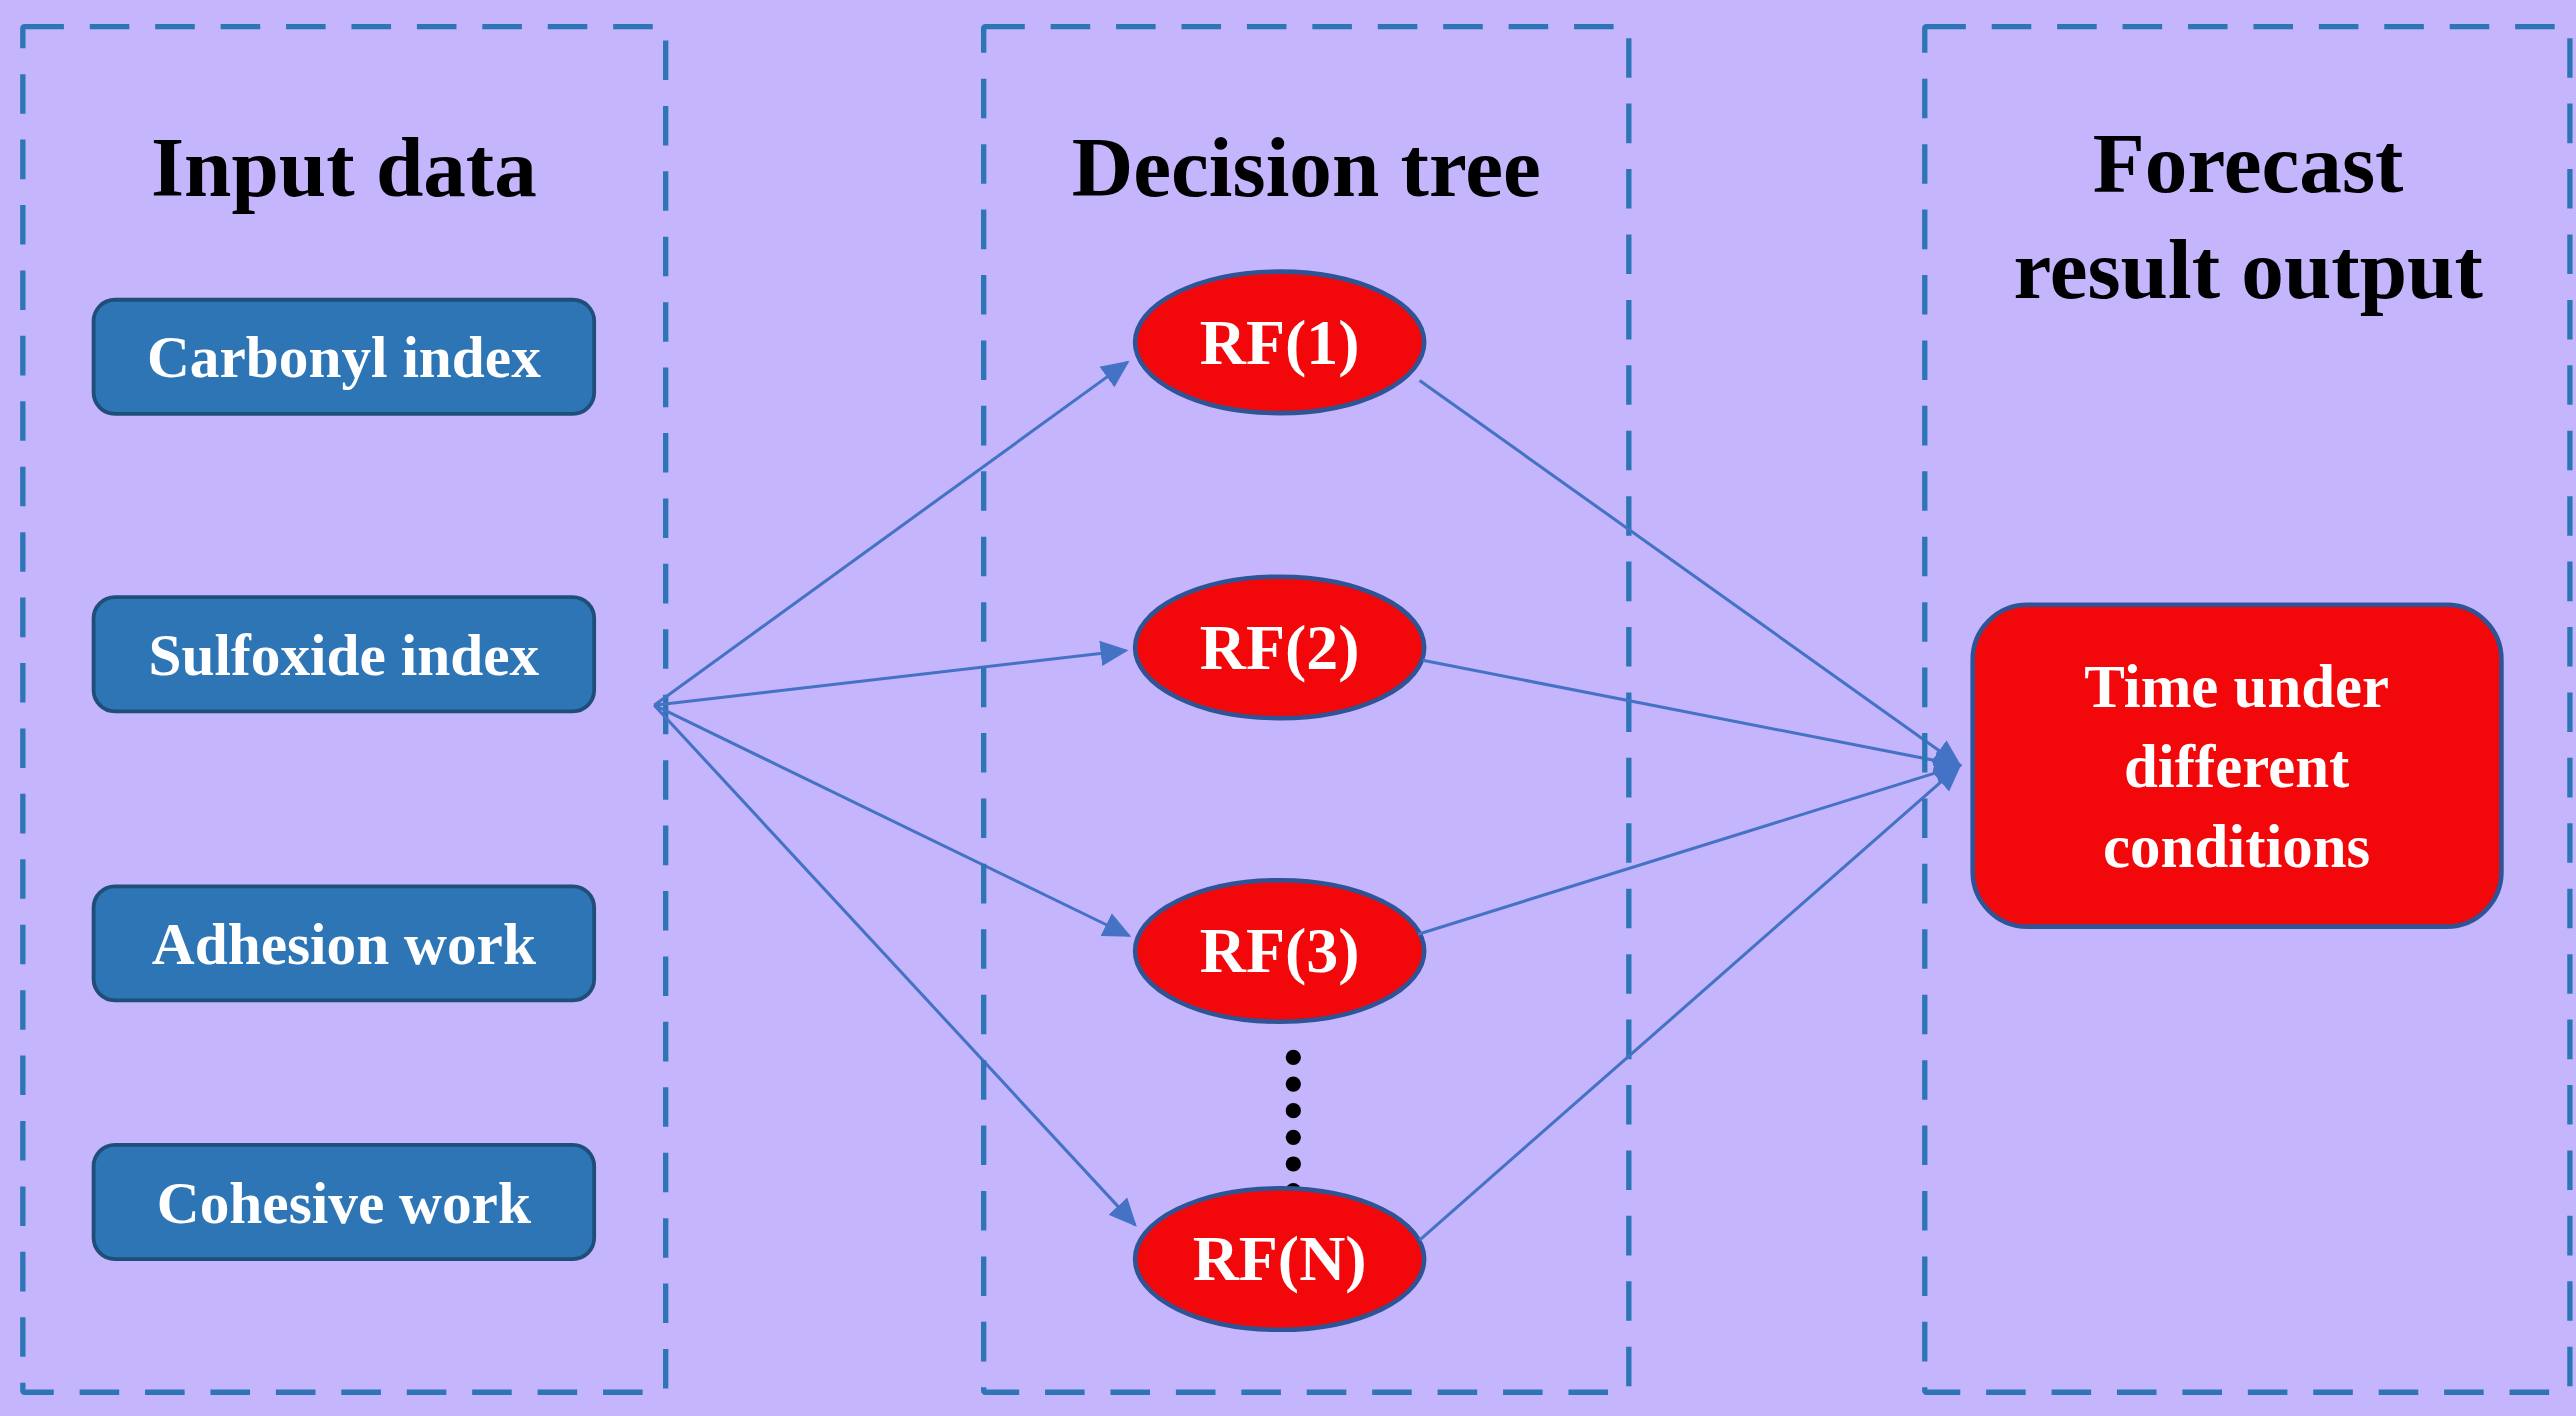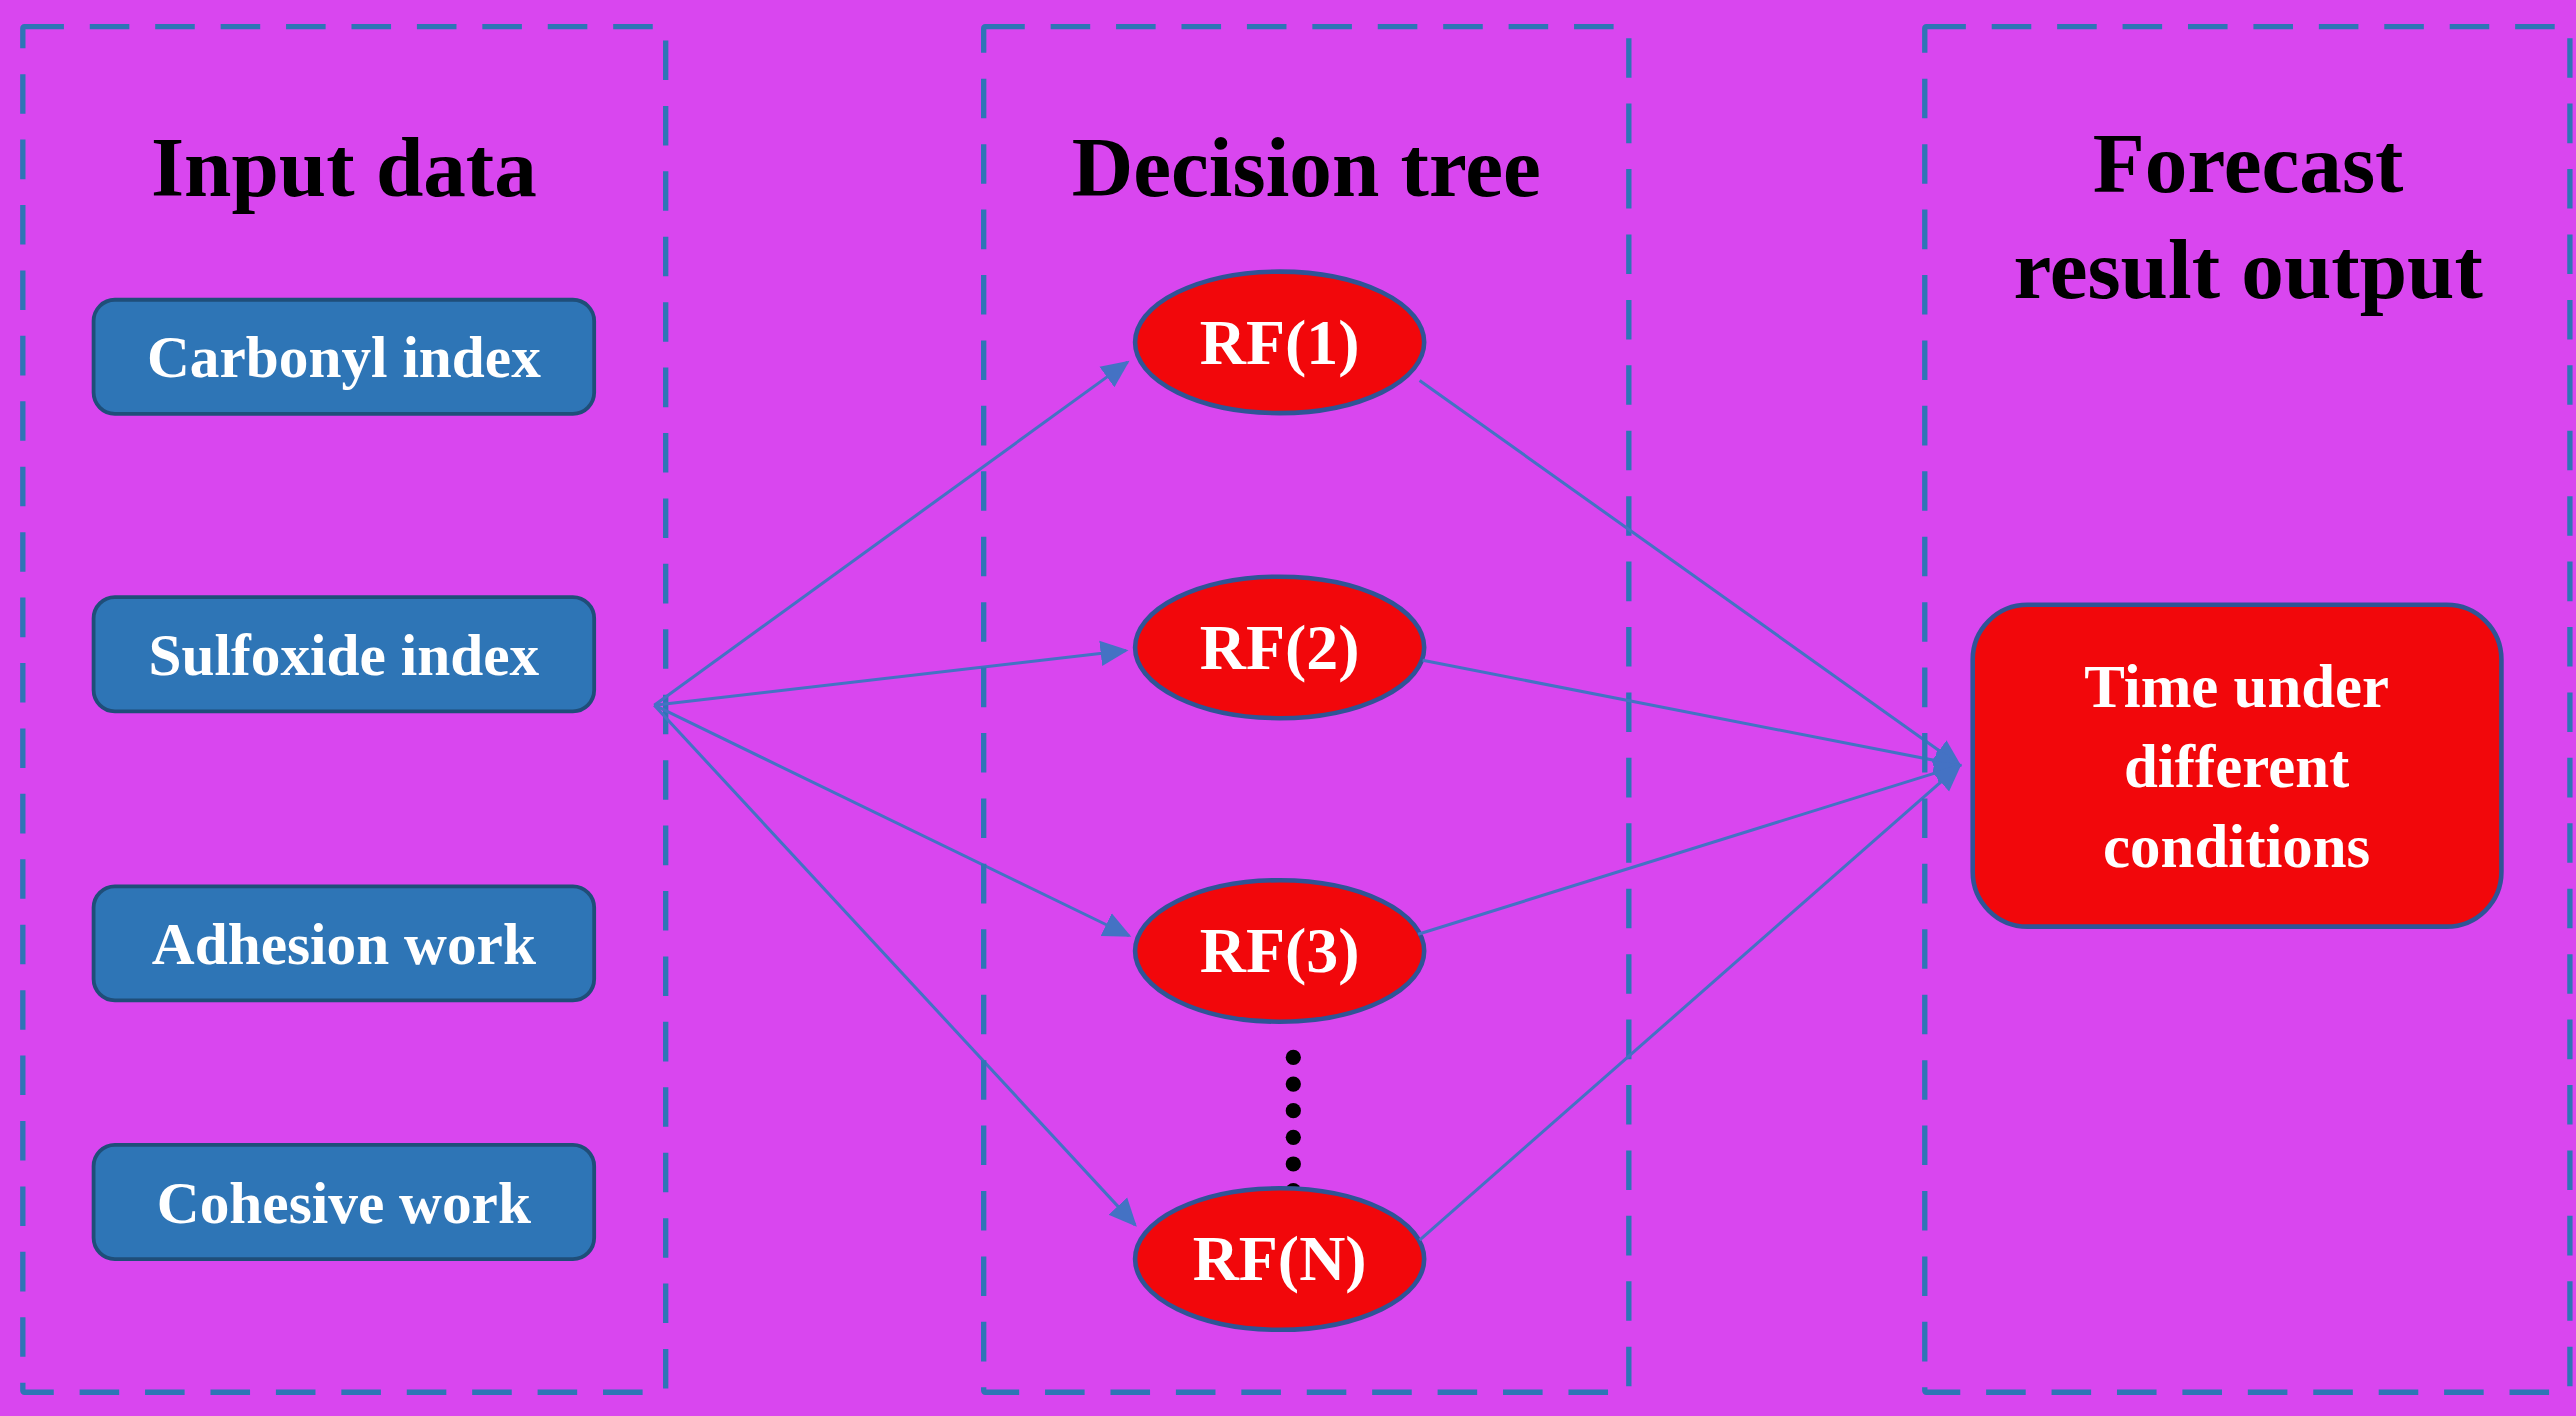--- a/index.html
+++ b/index.html
@@ -2,21 +2,21 @@
 <html style="font-size:12px"><head>
 <meta charset="utf-8">
 <style>
   html, body {
     margin: 0;
     padding: 0;
     background: #ffffff;
   }
   .stage {
     width: 100%;
-    background: #d946ef;
+    background: #c4b5fd;
   }
   svg {
     display: block;
     width: 100%;
     height: auto;
   }
   .panel {
     fill: none;
     stroke-width: 7;
     stroke-dasharray: 52 34;

